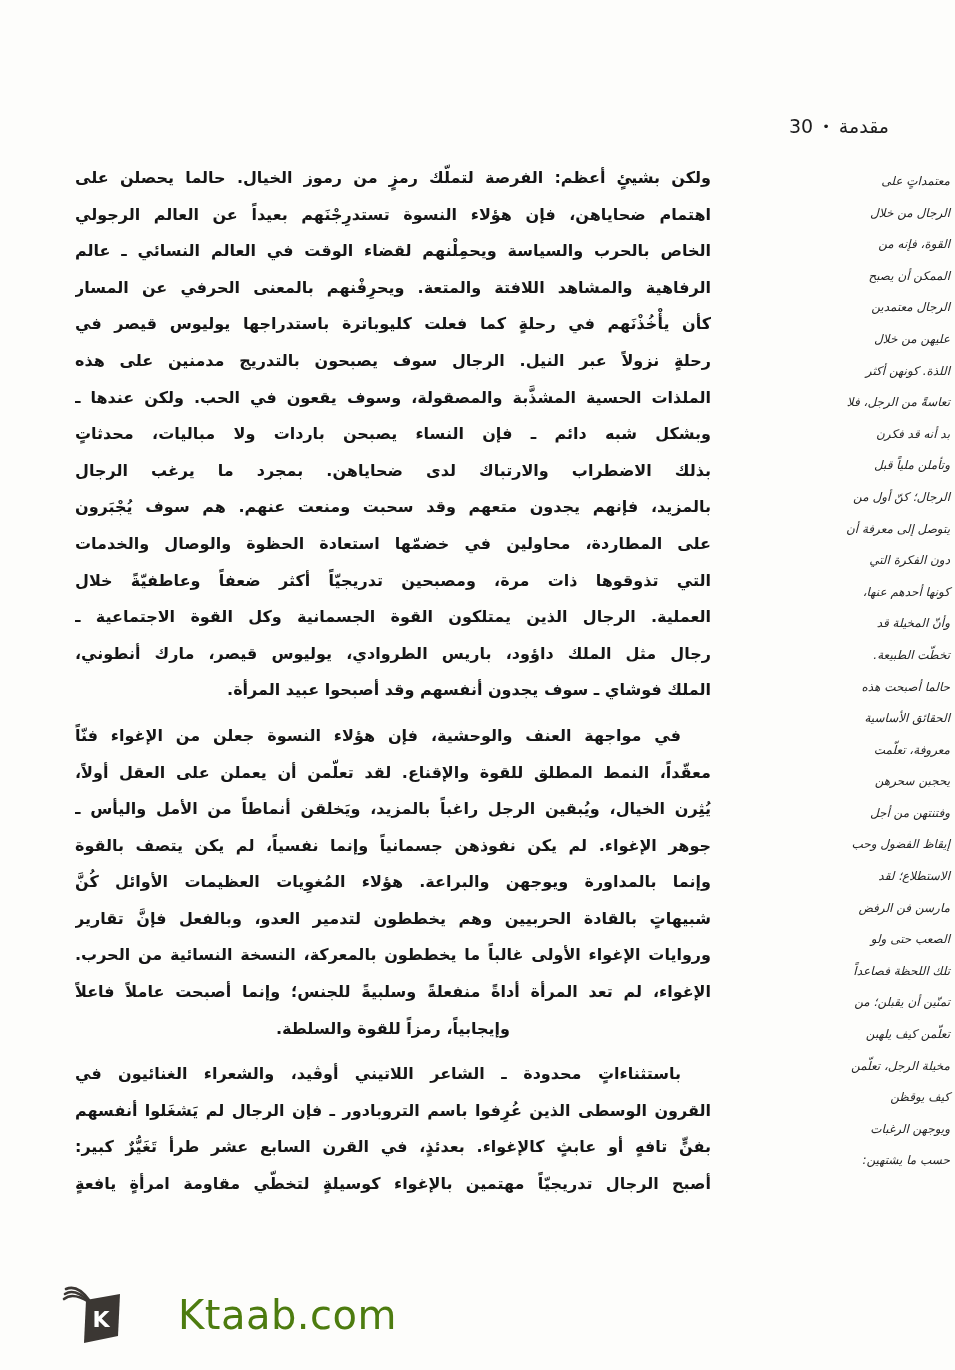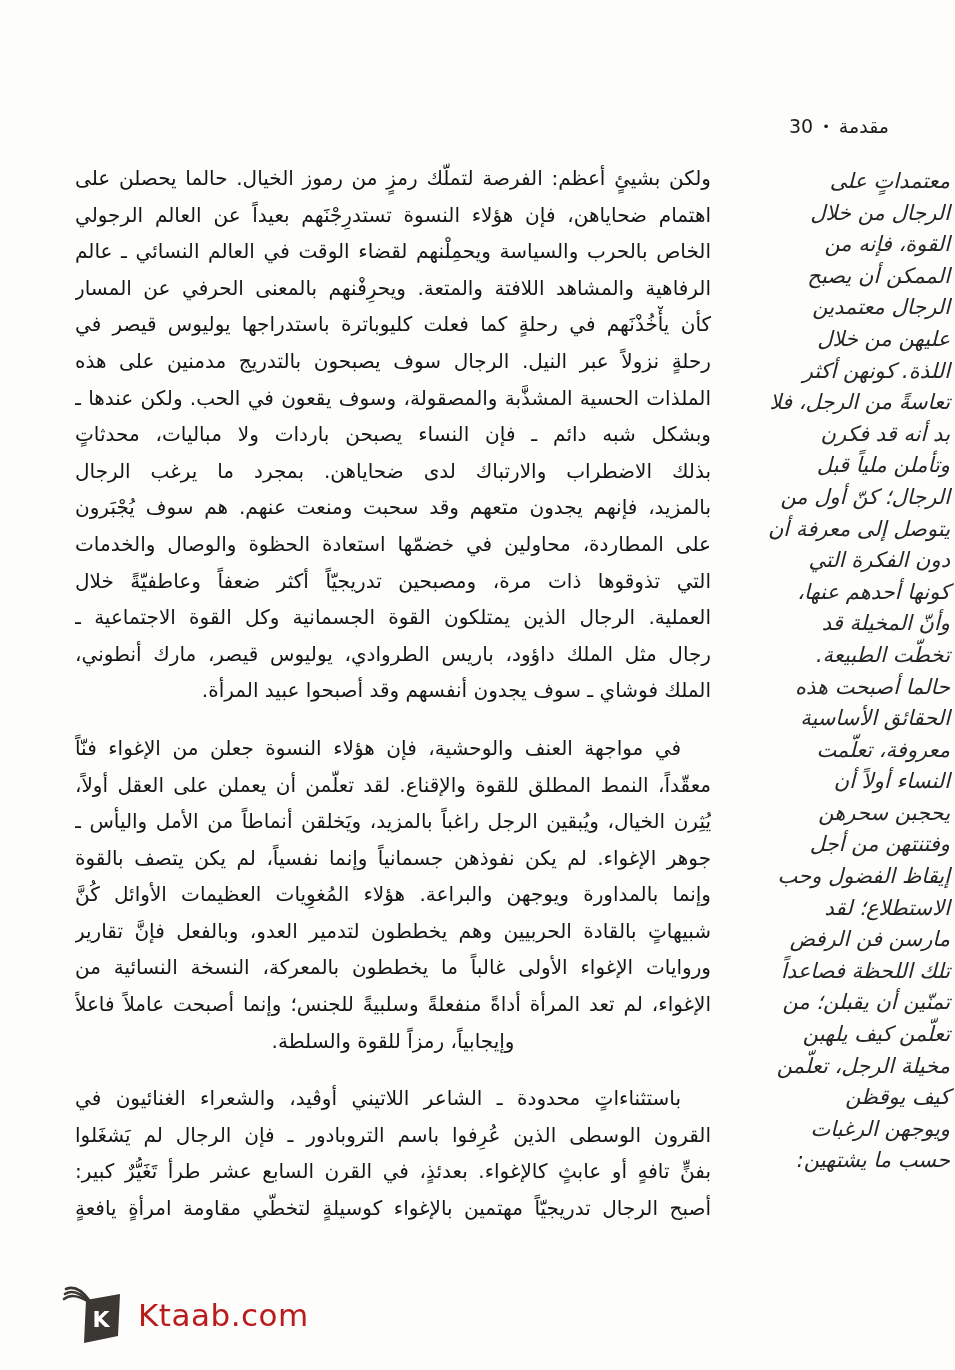--- a/index.html
+++ b/index.html
@@ -18,51 +18,52 @@
     direction: rtl;
     font-size: 19px; line-height: 28px;
     color: #1c1c1c;
     display: flex; align-items: center; gap: 9px;
   }
   .header .bullet { font-size: 13px; transform: translateY(1px); }
   
   .margin-note {
     position: absolute; top: 166px; left: 690px; width: 260px;
     direction: rtl; text-align: right;
-    font-size: 21px; line-height: 31.6px;
+    font-size: 12px; line-height: 31.6px;
     font-style: italic;
     color: #262626;
   }
   .mline { white-space: nowrap; }
   
   .body-text {
     position: absolute; top: 160px; left: 75px; width: 636px;
     direction: rtl;
-    font-size: 20px; line-height: 36.6px;
+    font-size: 16px; line-height: 36.6px;
     color: #161616;
+    font-weight: bold;
   }
-  .para + .para { margin-top: 21px; }
+  .para + .para { margin-top: 9px; }
   .bline {
     text-align: justify;
     text-align-last: justify;
     text-justify: inter-word;
     height: 36.6px; overflow: hidden;
   }
   .bline.first { text-indent: 30px; }
   .bline.last-right  { text-align-last: right; }
   .bline.last-center { text-align-last: center; }
   
   .footer {
     position: absolute; left: 62px; top: 1284px;
     display: flex; align-items: center; gap: 14px;
   }
   .footer svg { display: block; }
   .site-name {
     font-family: "DejaVu Sans", "Liberation Sans", sans-serif;
-    font-size: 31px; color: #b91c1c; letter-spacing: 0.5px;
+    font-size: 40px; color: #4d7c0f; letter-spacing: 0.5px; margin-left: 40px;
   }
 </style>
 </head>
 <body>
 
 <div class="page">
 
   <div class="header">
     <span>مقدمة</span>
     <span class="bullet">•</span>
@@ -82,26 +83,26 @@
       <div class="mline">وتأملن ملياً قبل</div>
       <div class="mline">الرجال؛ كنّ أول من</div>
       <div class="mline">يتوصل إلى معرفة أن</div>
       <div class="mline">دون الفكرة التي</div>
       <div class="mline">كونها أحدهم عنها،</div>
       <div class="mline">وأنّ المخيلة قد</div>
       <div class="mline">تخطّت الطبيعة.</div>
       <div class="mline">حالما أصبحت هذه</div>
       <div class="mline">الحقائق الأساسية</div>
       <div class="mline">معروفة، تعلّمت</div>
-      <div class="mline">النساء أولاً أن</div>
       <div class="mline">يحجبن سحرهن</div>
       <div class="mline">وفتنتهن من أجل</div>
       <div class="mline">إيقاظ الفضول وحب</div>
       <div class="mline">الاستطلاع؛ لقد</div>
       <div class="mline">مارسن فن الرفض</div>
+      <div class="mline">الصعب حتى ولو</div>
       <div class="mline">تلك اللحظة فصاعداً</div>
       <div class="mline">تمنّين أن يقبلن؛ من</div>
       <div class="mline">تعلّمن كيف يلهبن</div>
       <div class="mline">مخيلة الرجل، تعلّمن</div>
       <div class="mline">كيف يوقظن</div>
       <div class="mline">ويوجهن الرغبات</div>
       <div class="mline">حسب ما يشتهين:</div>
     </div>
 
   <div class="body-text">

